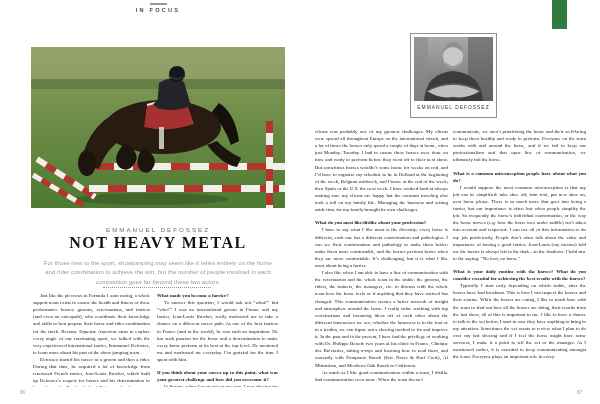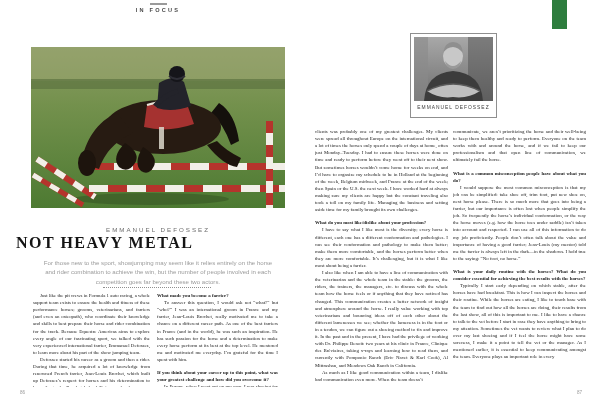--- a/index.html
+++ b/index.html
@@ -9,21 +9,21 @@
   
   .kicker-wrap{position:absolute;left:31px;top:3px;width:254px;text-align:center;}
   .kicker-bar{width:17px;height:2px;background:#9a9a9a;margin:0 auto 2px auto;}
   .kicker-text{font-family:"Liberation Sans",sans-serif;font-size:5.6px;font-weight:bold;
                letter-spacing:2.2px;color:#4a4a4a;}
 
   
   .horse-photo{position:absolute;left:31px;top:47px;width:254px;height:161px;overflow:hidden;}
   .eyebrow{position:absolute;left:31px;top:226px;width:254px;text-align:center;
            font-family:"Liberation Sans",sans-serif;font-size:6.2px;letter-spacing:2px;color:#6d6d6d;}
-  .title{position:absolute;left:16px;top:234px;width:284px;
+  .title{position:absolute;left:16px;top:234px;width:284px;text-align:center;
          font-family:"Liberation Serif",serif;font-weight:bold;font-size:16px;
          letter-spacing:1.5px;color:#141414;}
   .standfirst{position:absolute;left:40px;top:258px;width:236px;text-align:center;
               font-family:"Liberation Sans",sans-serif;font-size:6.1px;line-height:1.55;color:#9b9b9b;}
   .byline-sep{position:absolute;left:103px;top:287px;width:108px;border-top:1px dotted #8f8f8f;}
 
   
   .bodycol{position:absolute;font-size:4.9px;line-height:1.45;text-align:justify;
            color:#1b1b1b;overflow:hidden;}
   .bodycol p{margin:0;text-indent:7px;}

